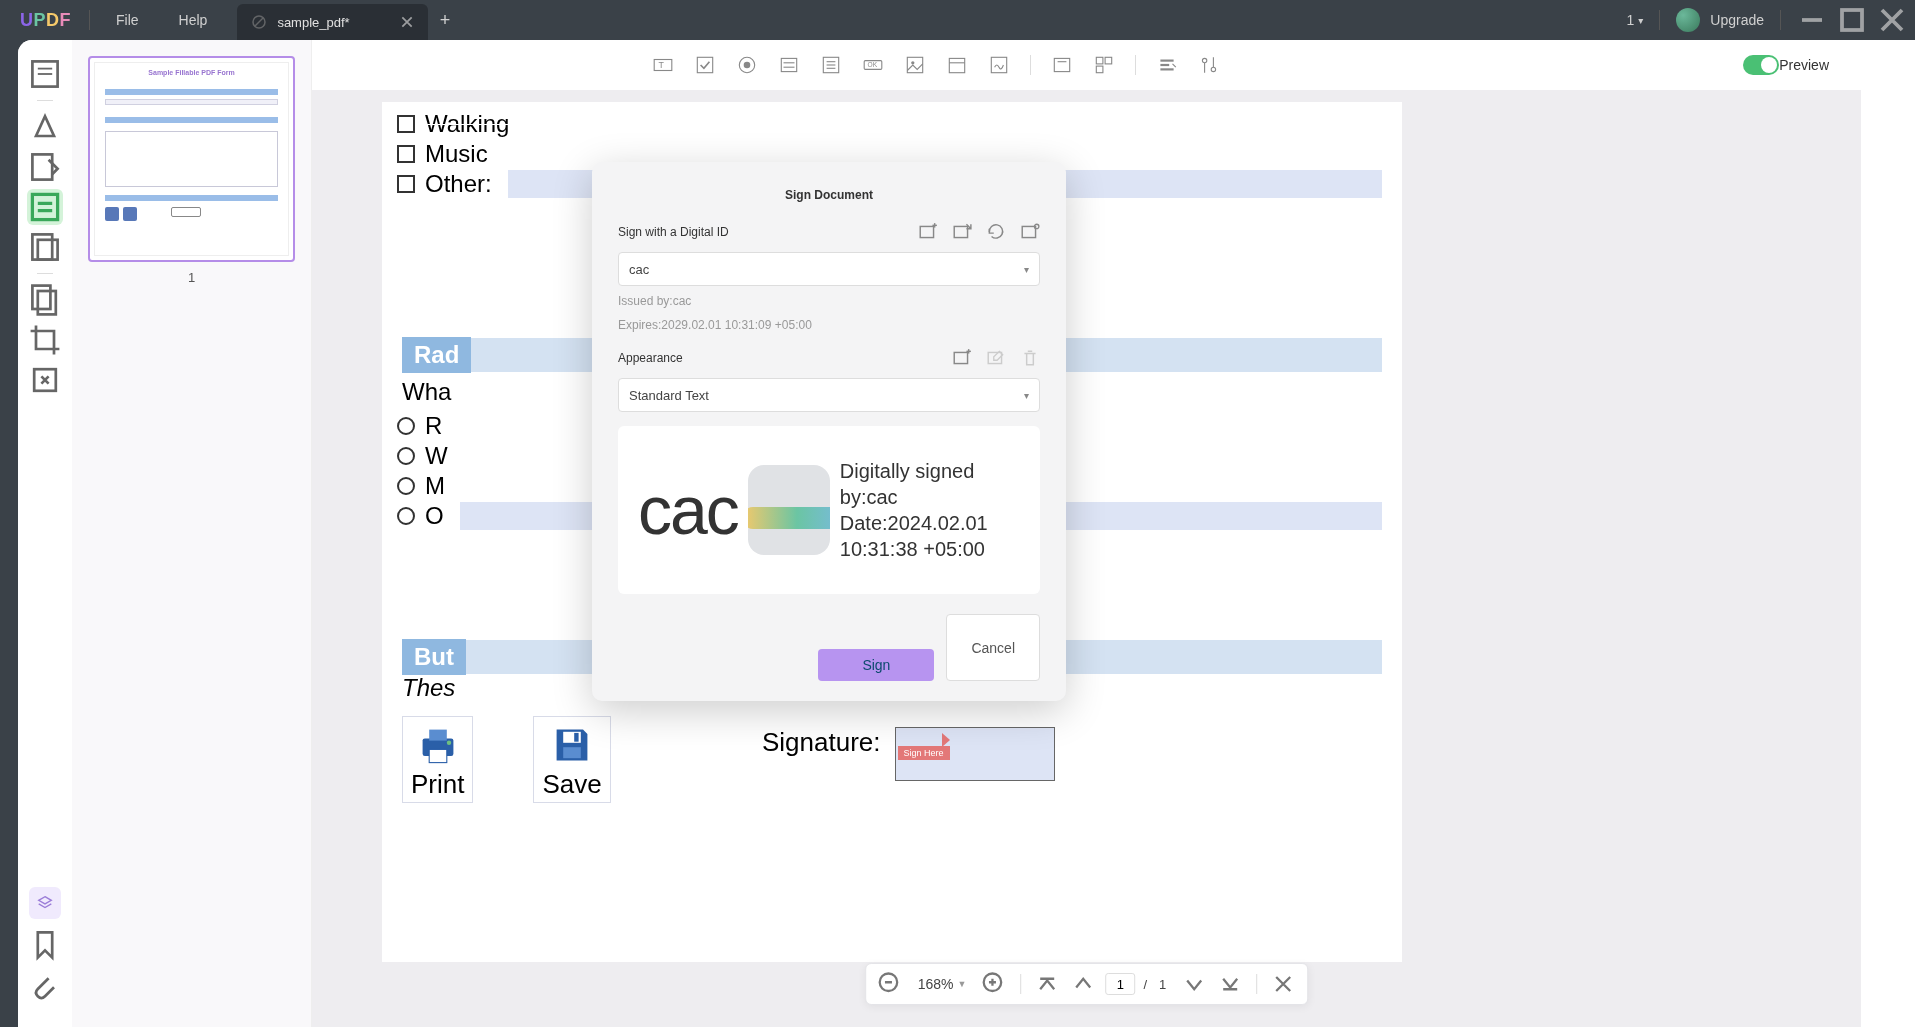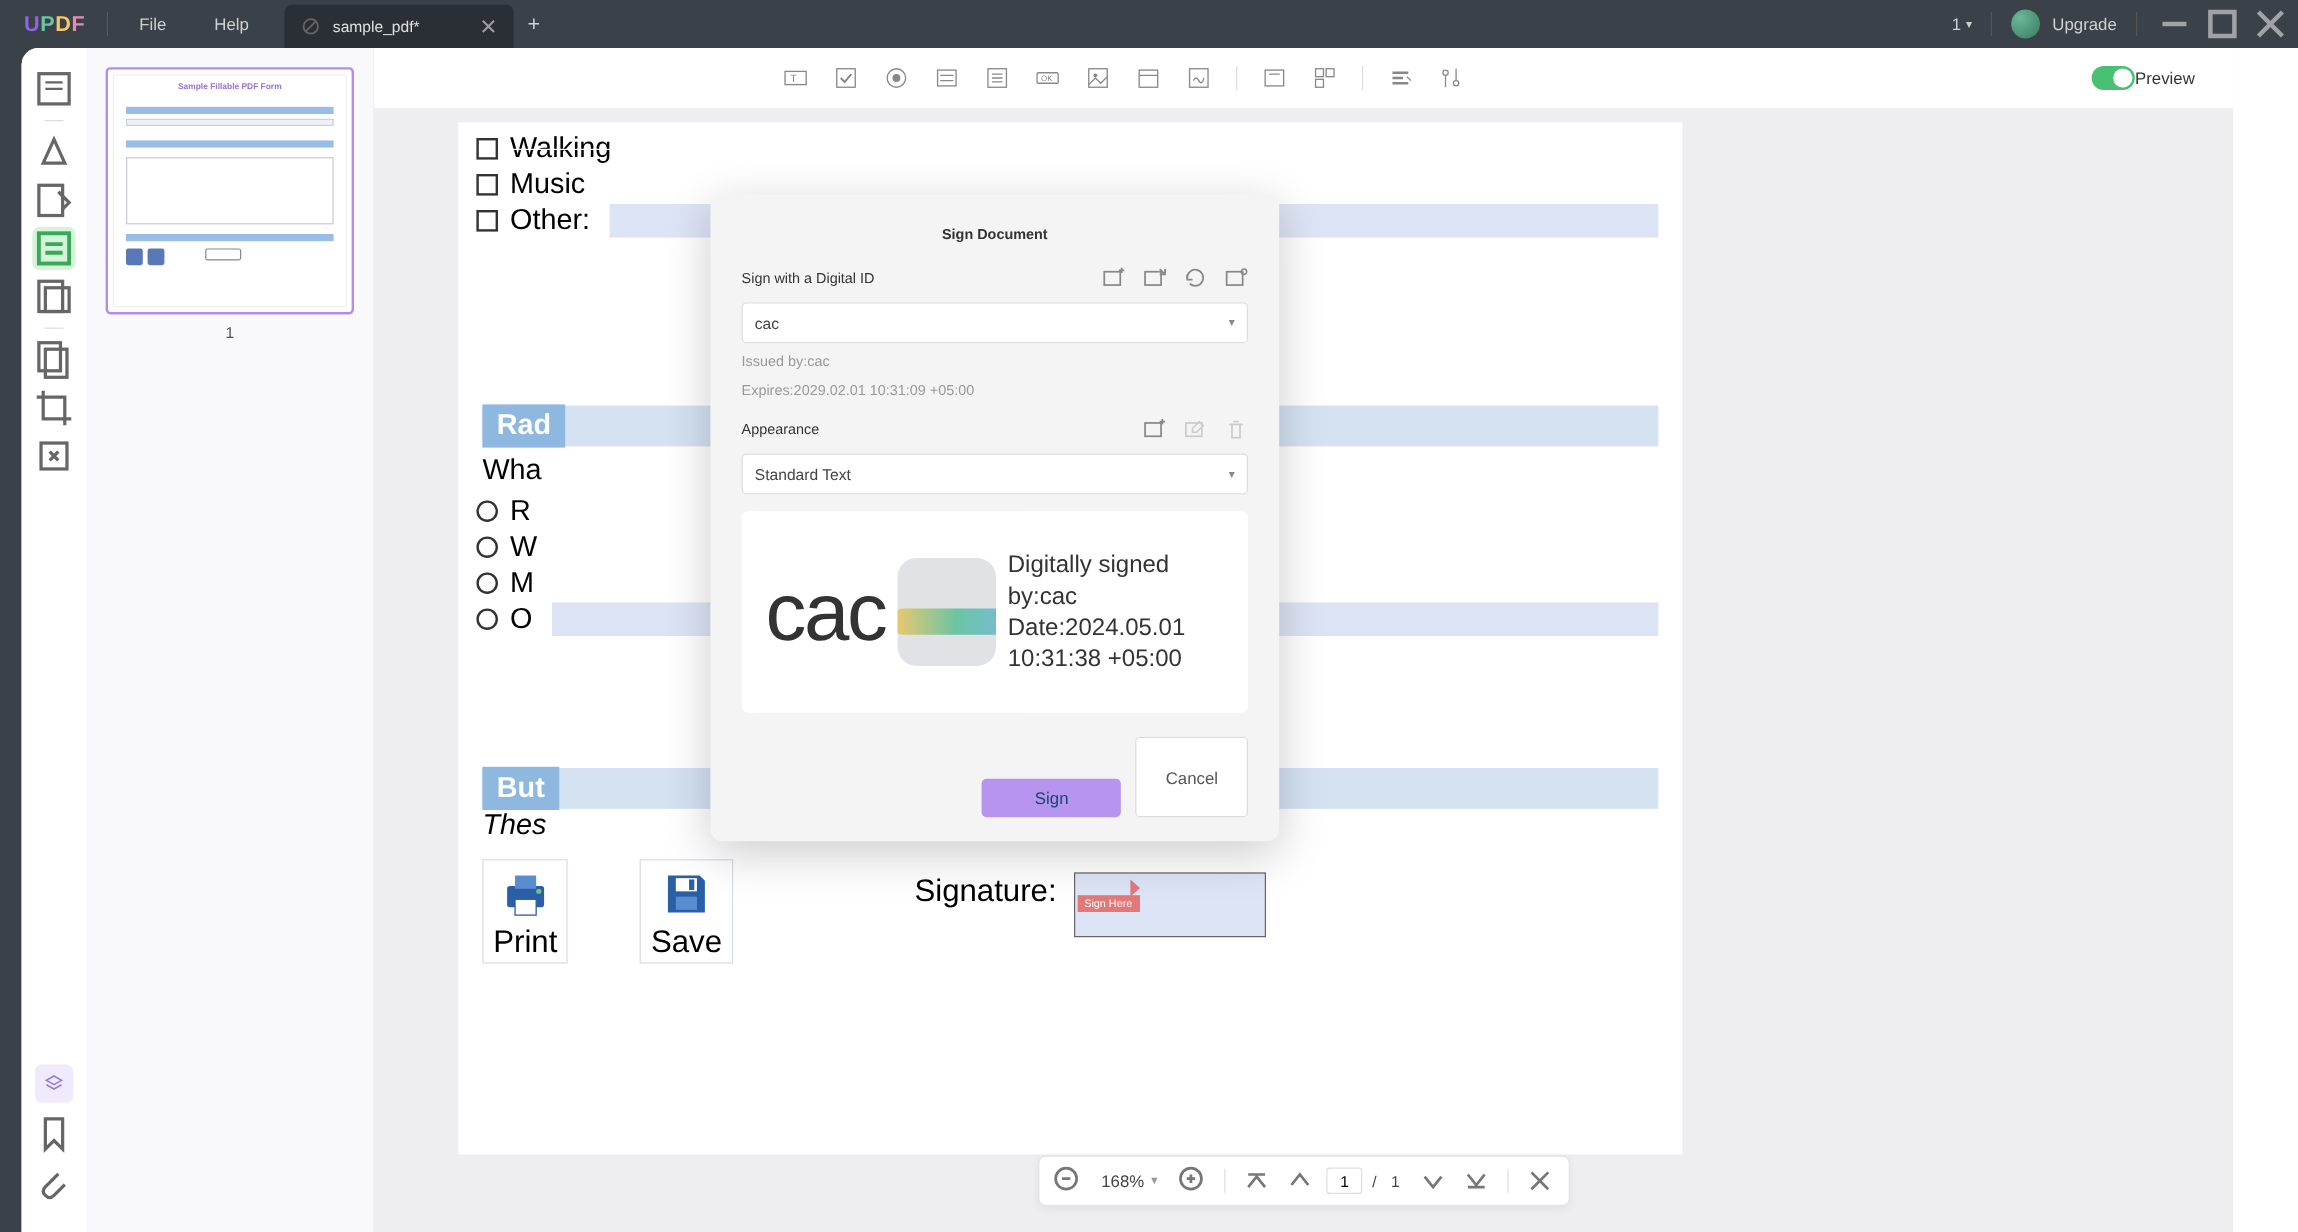--- a/index.html
+++ b/index.html
@@ -514,21 +514,21 @@
             <span>Standard Text</span>
           </div>
 
         <div class="sig-preview">
           <div class="sig-name">cac</div>
           <div class="sig-stamp">
               <div class="sig-stamp-wave"></div>
             </div>
           <div class="sig-details">
             <div>Digitally signed by:cac</div>
-            <div>Date:2024.05.01</div>
+            <div>Date:2024.02.01</div>
             <div>10:31:38 +05:00</div>
           </div>
         </div>
 
         <div class="dlg-actions">
           <button class="btn-sign">Sign</button>
           <button class="btn-cancel">Cancel</button>
         </div>
       </div>
     </div>

